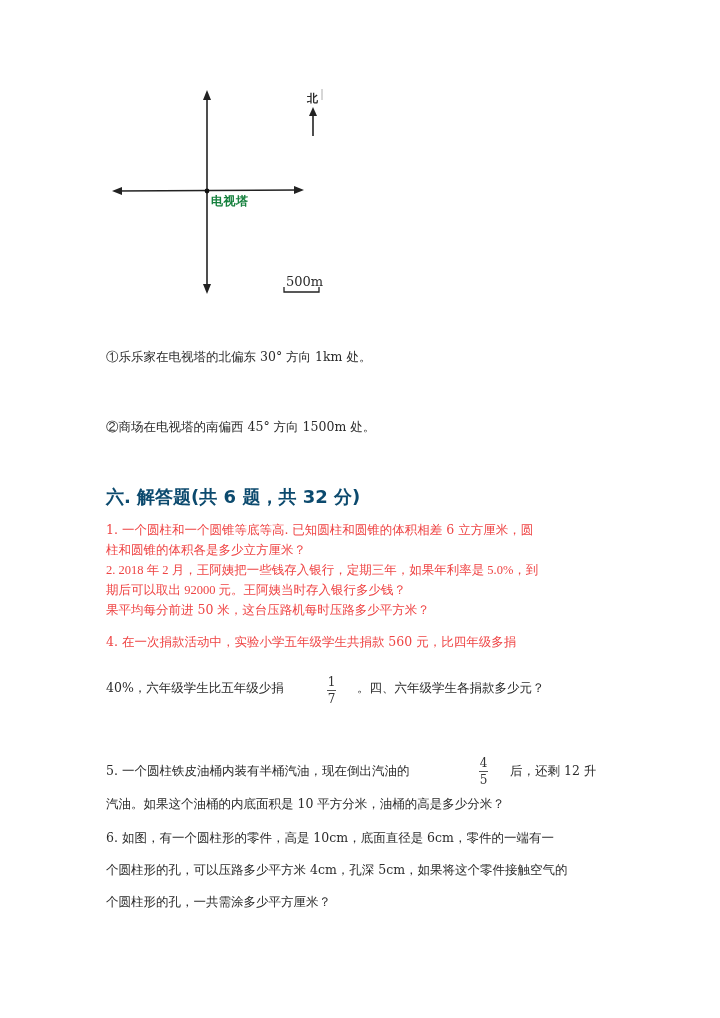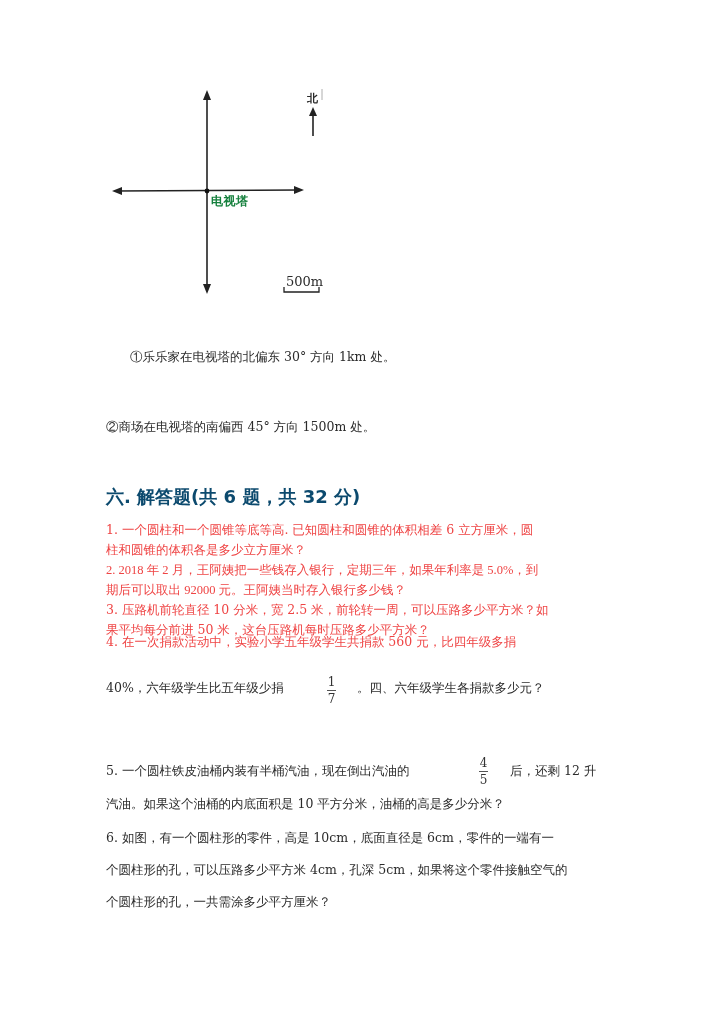--- a/index.html
+++ b/index.html
@@ -39,37 +39,36 @@
     <polygon points="213,27 209,36 217,36" fill="#222"></polygon>
     <line x1="222" y1="9" x2="222" y2="20" stroke="#999" stroke-width="0.8"></line>
 
     <polyline points="184,207 184,212 219,212 219,207" fill="none" stroke="#222" stroke-width="1.3"></polyline>
   </svg>
   <span class="lbl-tower">电视塔</span>
   <span class="lbl-north">北</span>
   <span class="lbl-scale">500m</span>
 </div>
 
-<div class="line" style="top:349px;margin-left:24px;">①乐乐家在电视塔的北偏东 30° 方向 1km 处。</div>
+<div class="line" style="top:349px;">①乐乐家在电视塔的北偏东 30° 方向 1km 处。</div>
 <div class="line" style="top:419px;">②商场在电视塔的南偏西 45° 方向 1500m 处。</div>
 
 <div class="section-title">六. 解答题(共 6 题，共 32 分)</div>
 
 <div class="q" style="top:520px;">
   <div>1. 一个圆柱和一个圆锥等底等高. 已知圆柱和圆锥的体积相差 6 立方厘米，圆</div>
   <div>柱和圆锥的体积各是多少立方厘米？</div>
 </div>
 
 <div class="q" style="top:560px;font-family:Liberation Serif, serif;">
   <div>2. 2018 年 2 月，王阿姨把一些钱存入银行，定期三年，如果年利率是 5.0%，到</div>
   <div>期后可以取出 92000 元。王阿姨当时存入银行多少钱？</div>
 </div>
 
 <div class="q" style="top:600px;">
-  <div>3. 压路机前轮直径 10 分米，宽 2.5 米，前轮转一周，可以压路多少平方米？如</div>
   <div>果平均每分前进 50 米，这台压路机每时压路多少平方米？</div>
 </div>
 
 <div class="q" style="top:632px;">4. 在一次捐款活动中，实验小学五年级学生共捐款 560 元，比四年级多捐</div>
 <div class="line" style="top:680px;">40%，六年级学生比五年级少捐</div>
 <div class="frac" style="left:327px; top:675px;">
   <span>1</span>
   <span class="bar"></span>
   <span>7</span>
 </div>

